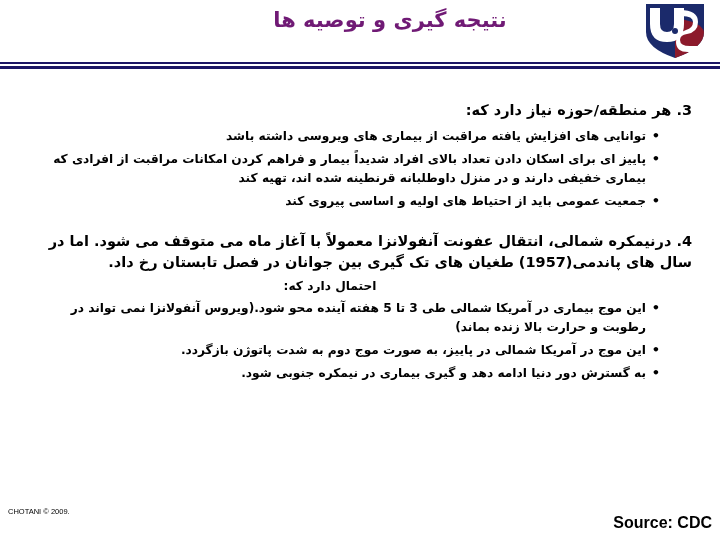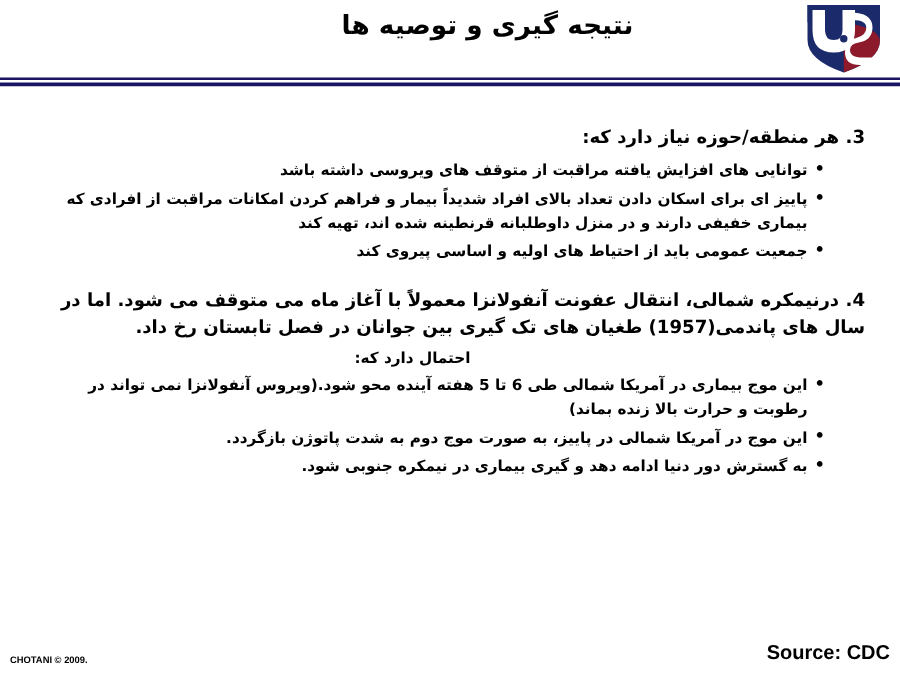--- a/index.html
+++ b/index.html
@@ -30,21 +30,21 @@
   }
   .title {
     position: absolute;
     top: 8px;
     right: 0;
     width: 660px;
     text-align: center;
     direction: rtl;
     font-size: 21px;
     font-weight: bold;
-    color: #000000;
+    color: #701a75;
     letter-spacing: 0px;
     font-family: "DejaVu Sans", "Liberation Sans", sans-serif;
   }
   .rule {
     position: absolute;
     left: 0;
     width: 720px;
     background: #1b1464;
   }
   .rule-1 { top: 62px; height: 2px; }
@@ -107,23 +107,23 @@
     font-weight: bold;
     text-align: center;
     margin: 6px 60px 6px 0;
   }
   .gap { height: 16px; }
 
   
   .footer-left {
     position: absolute;
     left: 8px;
-    bottom: 8px;
+    bottom: 24px;
     font-size: 7.5px;
-    font-weight: bold;
+    font-weight: normal;
     color: #000;
     direction: ltr;
     font-family: "Liberation Sans", sans-serif;
   }
   .footer-right {
     position: absolute;
     right: 8px;
     bottom: 8px;
     font-size: 16px;
     font-weight: bold;
@@ -152,33 +152,33 @@
         <circle cx="35" cy="29" r="3" fill="#1b2a6b"></circle>
       </svg>
     </div>
   </div>
 
   <div class="content">
 
     <div class="block">
       <p class="numbered">3.  هر منطقه/حوزه نیاز دارد که:</p>
       <ul class="bullets">
-        <li>توانایی های افزایش یافته مراقبت از متوقف های ویروسی داشته باشد</li>
+        <li>توانایی های افزایش یافته مراقبت از بیماری های ویروسی داشته باشد</li>
         <li>پاییز ای برای اسکان دادن تعداد بالای افراد شدیداً بیمار و فراهم کردن  امکانات مراقبت از افرادی که بیماری خفیفی دارند و در منزل داوطلبانه قرنطینه شده اند، تهیه کند</li>
         <li>جمعیت عمومی باید از احتیاط های اولیه و اساسی پیروی کند</li>
       </ul>
     </div>
 
     <div class="gap"></div>
 
     <div class="block">
       <p class="numbered wide">4.  درنیمکره شمالی، انتقال عفونت آنفولانزا معمولاً با آغاز ماه می متوقف می شود. اما در سال های پاندمی(1957) طغیان های تک گیری بین جوانان در فصل تابستان رخ داد.</p>
       <p class="sub-note">احتمال دارد که:</p>
       <ul class="bullets">
-        <li>این موج بیماری در آمریکا شمالی طی 6 تا 5 هفته آینده محو شود.(ویروس آنفولانزا نمی تواند در رطوبت و حرارت بالا زنده بماند)</li>
+        <li>این موج بیماری در آمریکا شمالی طی 3 تا 5 هفته آینده محو شود.(ویروس آنفولانزا نمی تواند در رطوبت و حرارت بالا زنده بماند)</li>
         <li>این موج در آمریکا شمالی در پاییز، به صورت موج دوم به شدت پاتوژن بازگردد.</li>
         <li>به گسترش دور دنیا ادامه دهد و گیری بیماری در نیمکره جنوبی شود.</li>
       </ul>
     </div>
 
   </div>
 
   <div class="footer-left">CHOTANI © 2009.</div>
   <div class="footer-right">Source: CDC</div>
 

